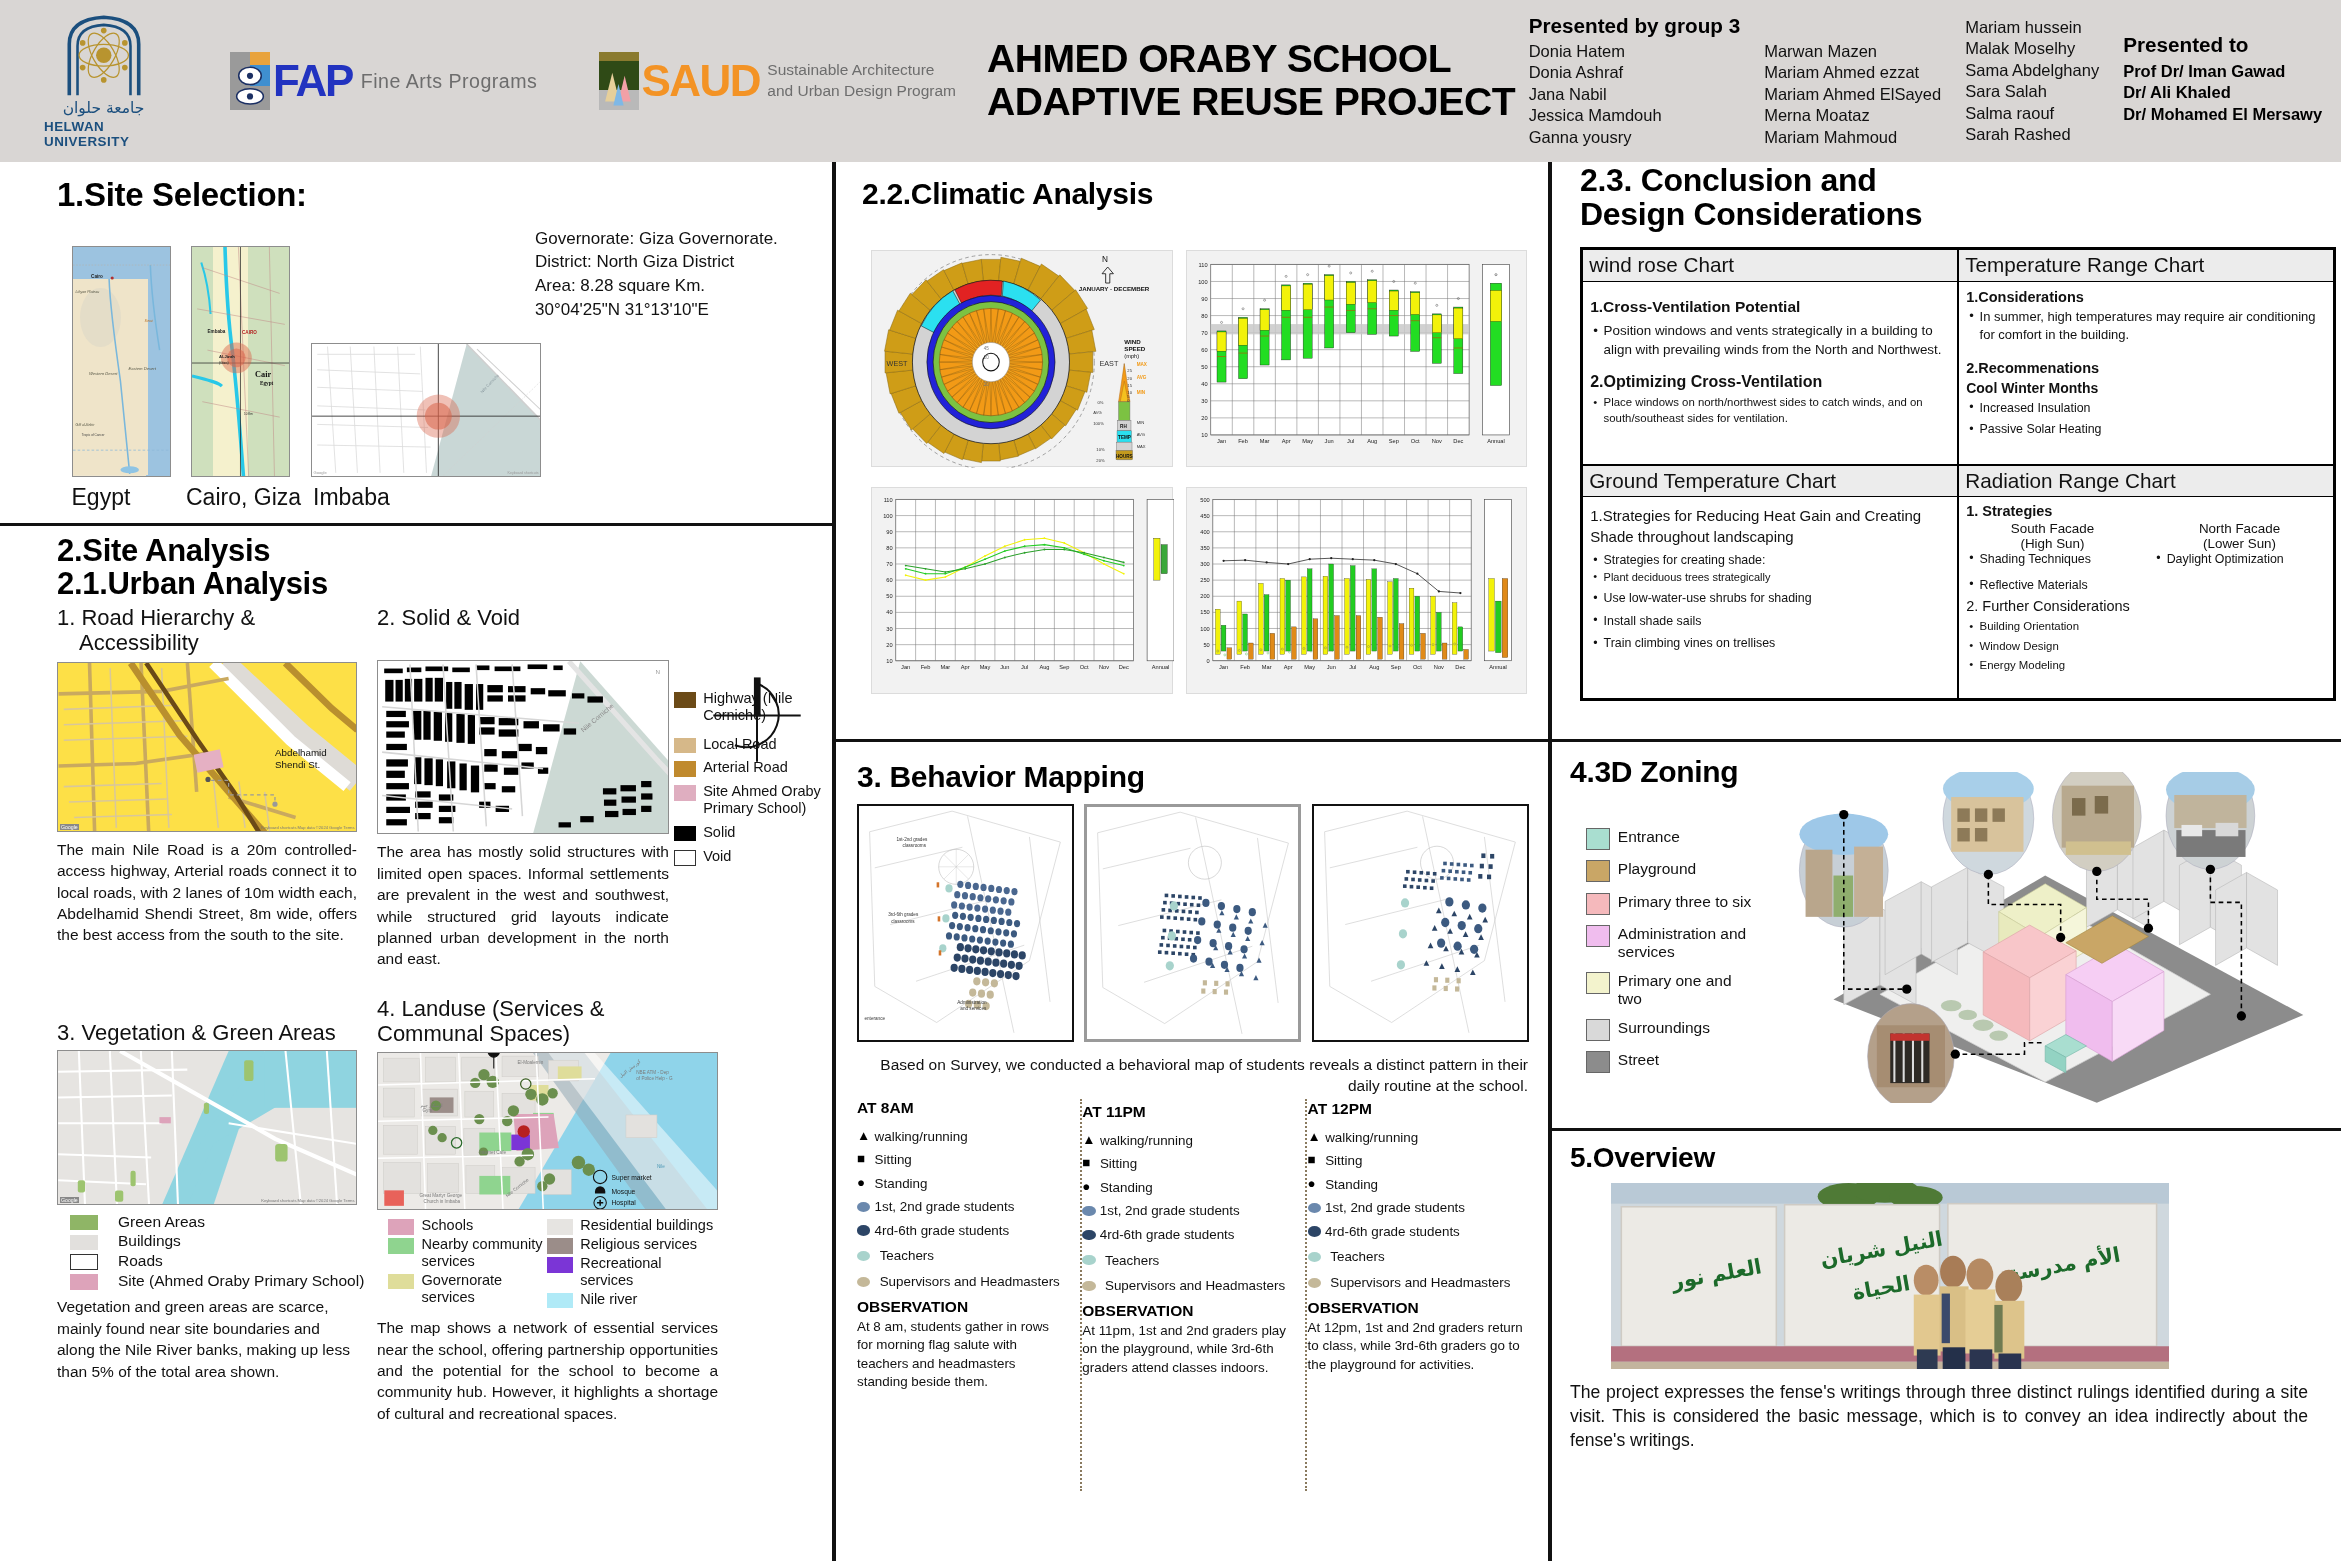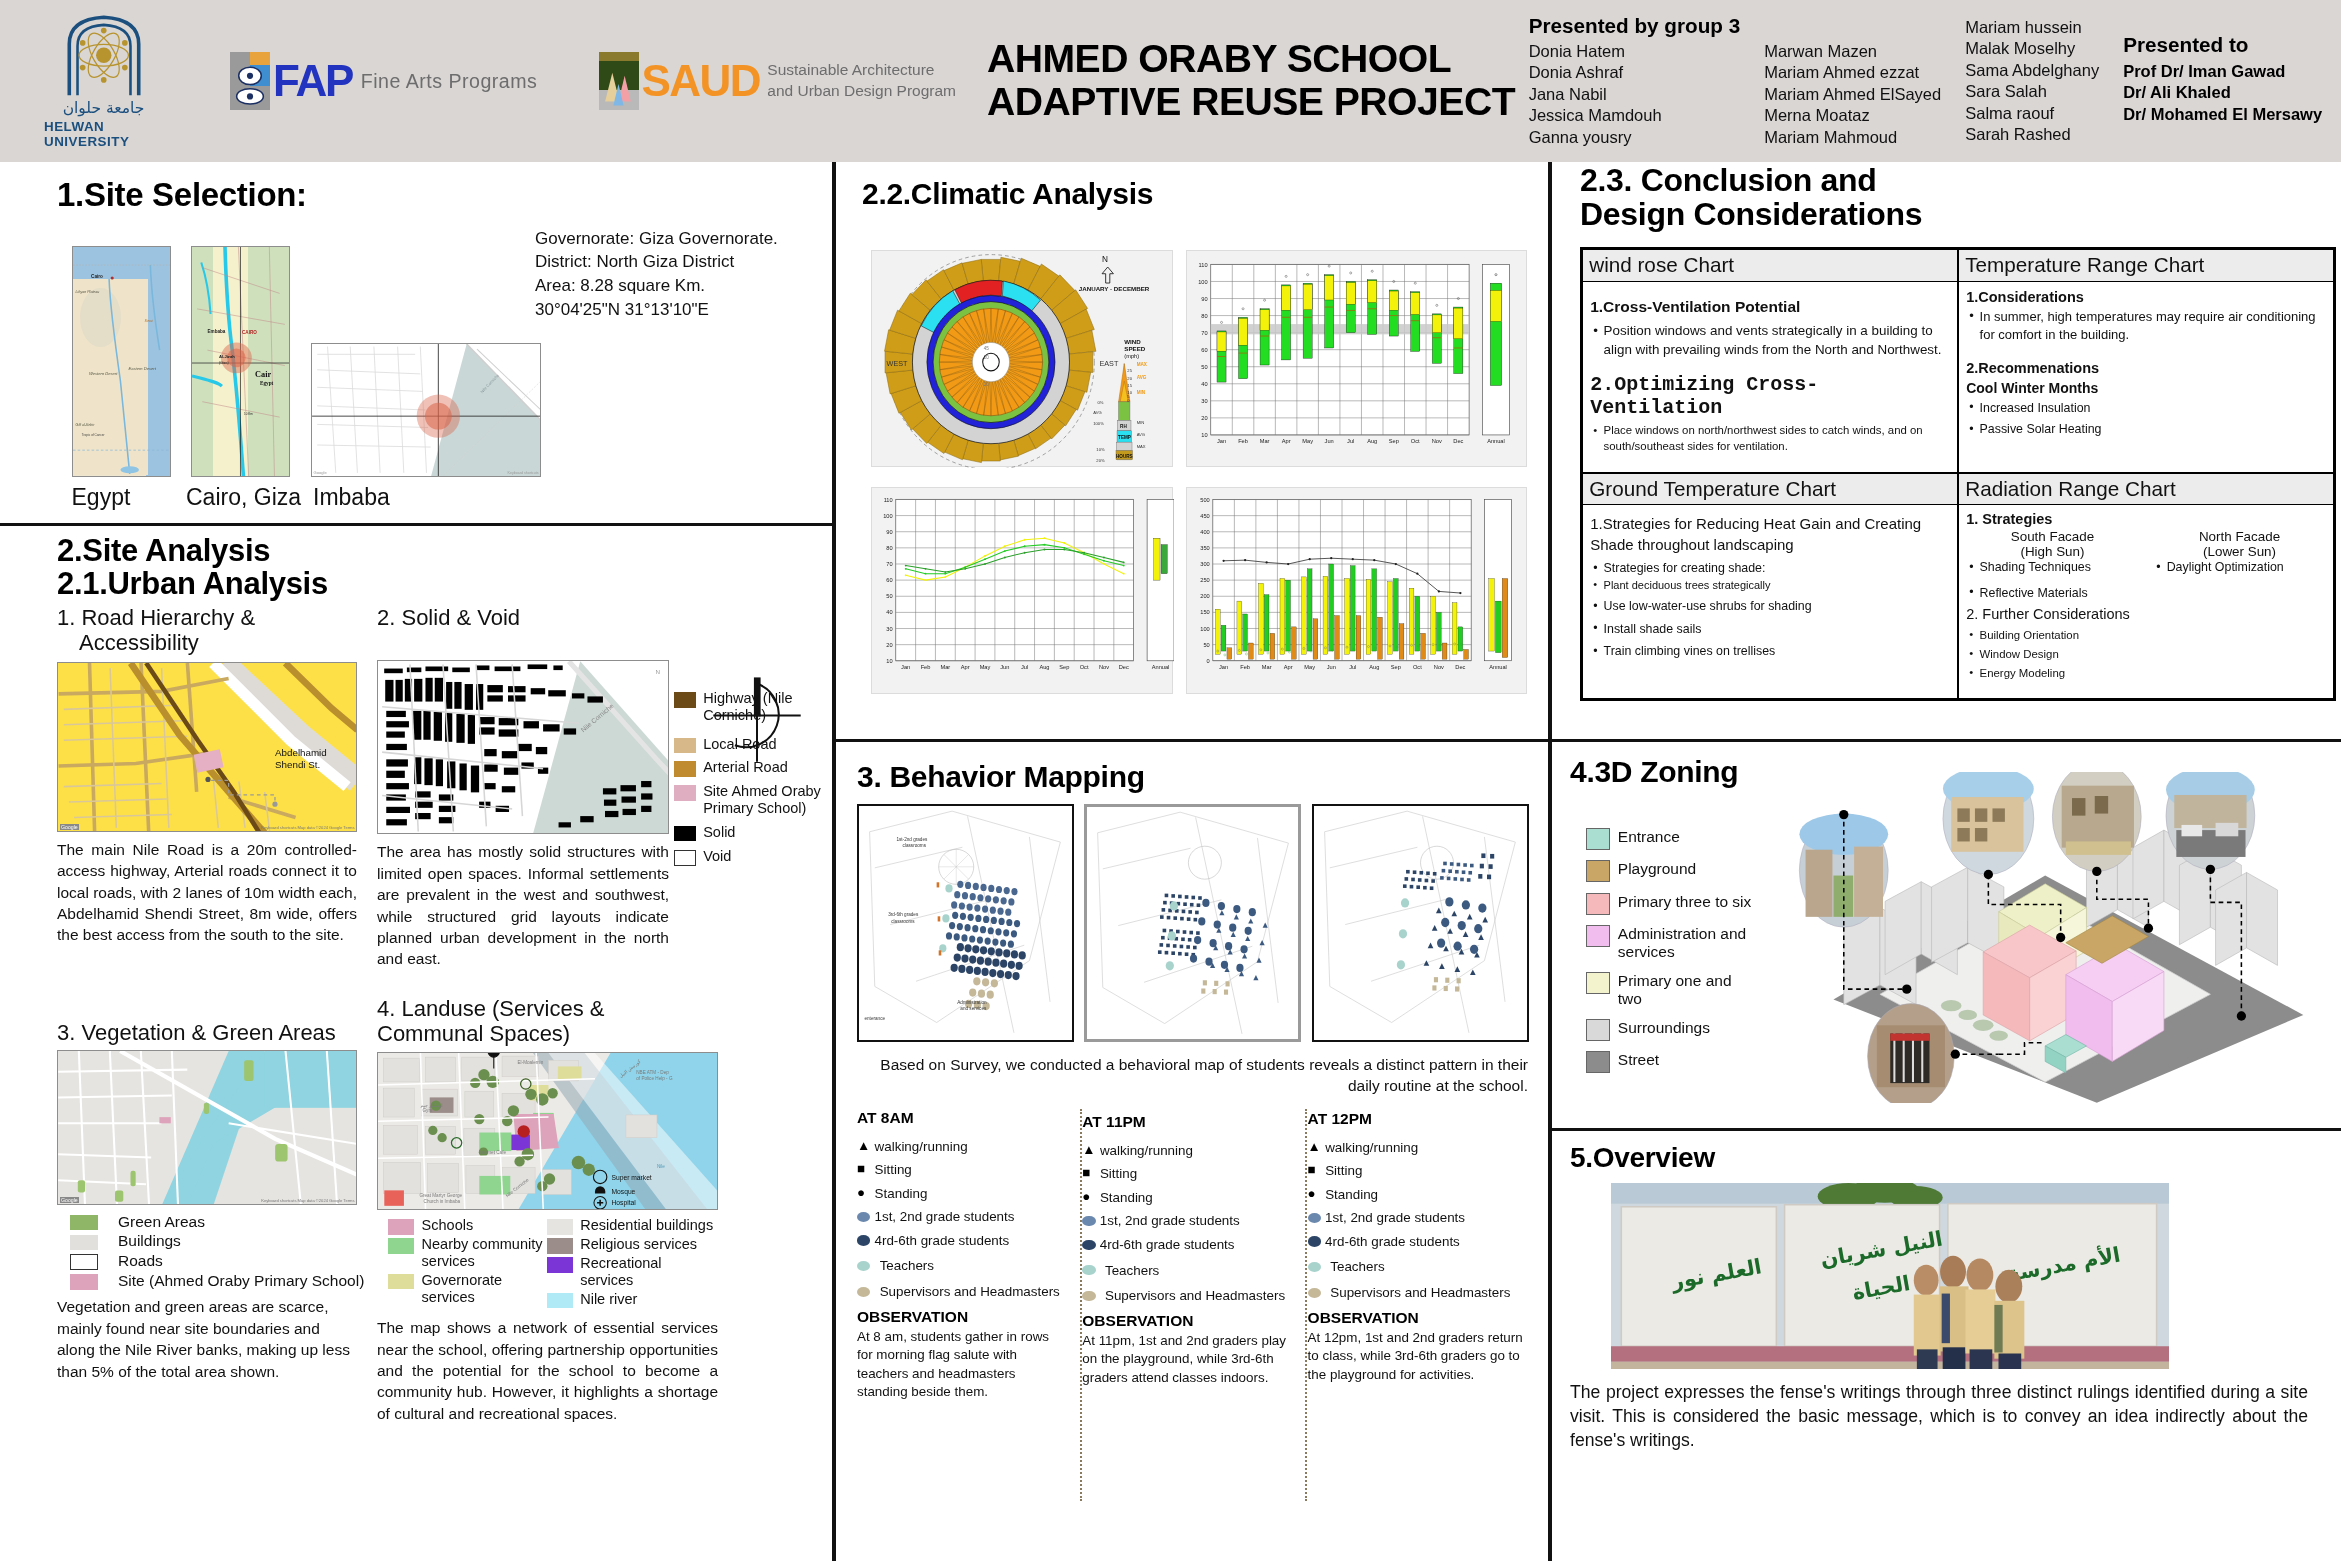--- a/index.html
+++ b/index.html
@@ -1499,21 +1499,21 @@
               <rect x="229" y="348" width="8" height="10" fill="#c4b899"></rect>
               <rect x="251" y="349" width="8" height="10" fill="#c4b899"></rect>
               <rect x="273" y="350" width="8" height="10" fill="#c4b899"></rect>
             </g>
         </svg>
       </div>
     </div>
 
     <div class="body-txt" style="margin-top:11.4px; font-size:15.5px; text-align:right; width:671px;">Based on Survey, we conducted a behavioral map of students reveals a distinct pattern in their daily routine at the school.</div>
 
-    <div style="position:relative; margin-top:13px; display:flex;">
+    <div style="position:relative; margin-top:3px; display:flex;">
       <div class="bm-div" style="left:223px; height:392px;"></div>
       <div class="bm-div" style="left:448px; height:392px;"></div>
 
       <div class="bm-col" style="width:217px; padding-right:12.4px;">
         <div class="bm-title">AT 8AM</div>
         <div class="bm-item">
             <div class="bm-glyph">▲</div>
             <div class="bm-label">walking/running</div>
           </div>
         <div class="bm-item">
@@ -1618,21 +1618,21 @@
     <div class="h-big" style="font-size:32px;">2.3. Conclusion and</div>
     <div class="h-big" style="font-size:32px;">Design Considerations</div>
 
     <div class="concl-table" style="margin-top:15.5px; height:454px;">
 
       <div class="concl-cell">
         <div class="concl-head">wind rose Chart</div>
         <div class="concl-body">
           <div class="concl-h" style="font-size:15.5px;margin-top:11.4px;">1.Cross-Ventilation Potential</div>
           <div class="concl-li" style="font-size:13.4px;margin-top:6.2px;">Position windows and vents strategically in a building to align with prevailing winds from the North and Northwest.</div>
-          <div class="concl-h" style="font-size:20px;margin-top:13.4px;font-family:Liberation Mono, monospace;">2.Optimizing Cross-Ventilation</div>
+          <div class="concl-h" style="font-size:16px;margin-top:13.4px;">2.Optimizing Cross-Ventilation</div>
           <div class="concl-li" style="font-size:11.4px;margin-top:4.1px;">Place windows on north/northwest sides to catch winds, and on south/southeast sides for ventilation.</div>
         </div>
       </div>
 
       <div class="concl-cell">
         <div class="concl-head">Temperature Range Chart</div>
         <div class="concl-body">
           <div class="concl-h" style="font-size:14.5px;margin-top:2.1px;">1.Considerations</div>
           <div class="concl-li" style="font-size:13px;margin-top:3.1px;">In summer, high temperatures may require air conditioning for comfort in the building.</div>
           <div class="concl-h" style="font-size:14.5px;margin-top:15.5px;">2.Recommenations</div>

